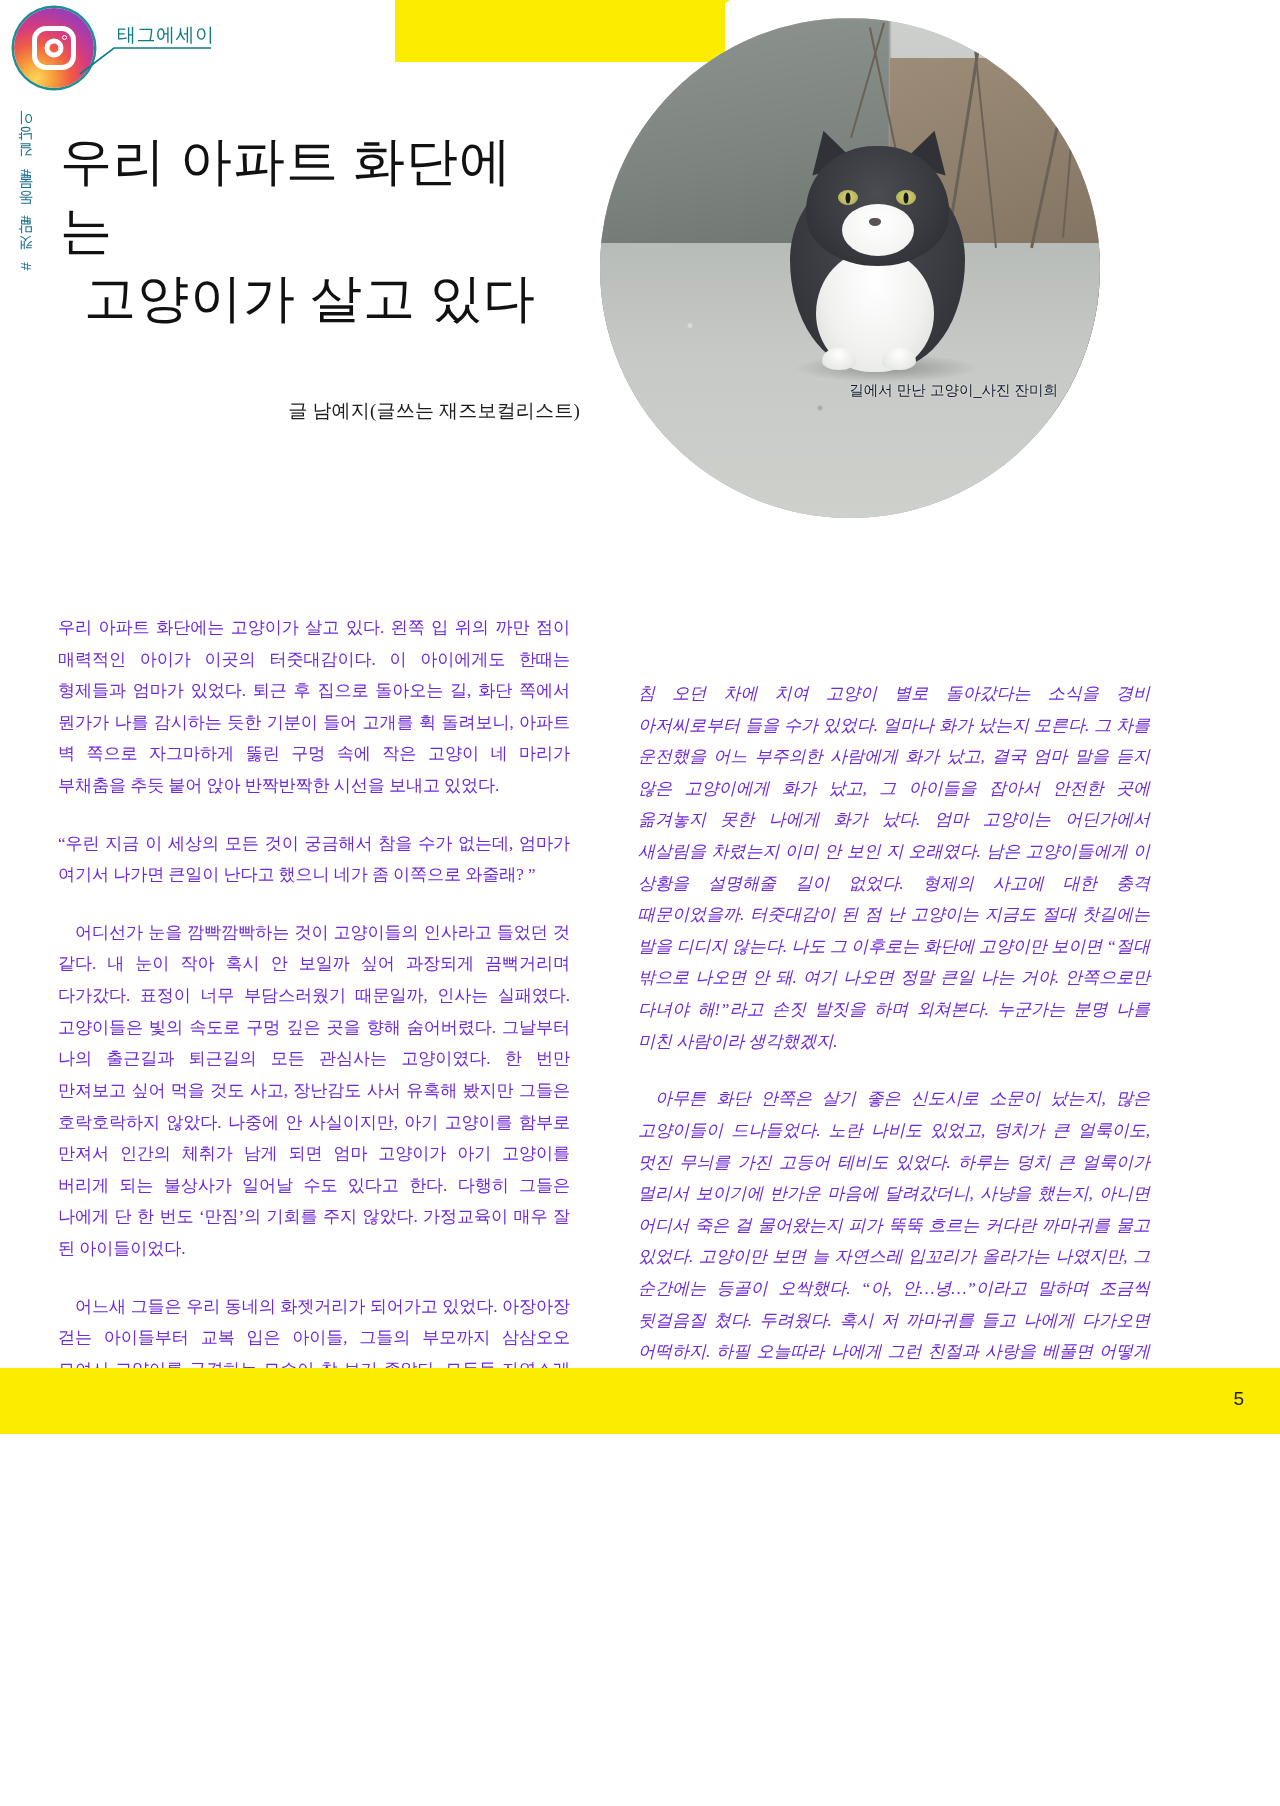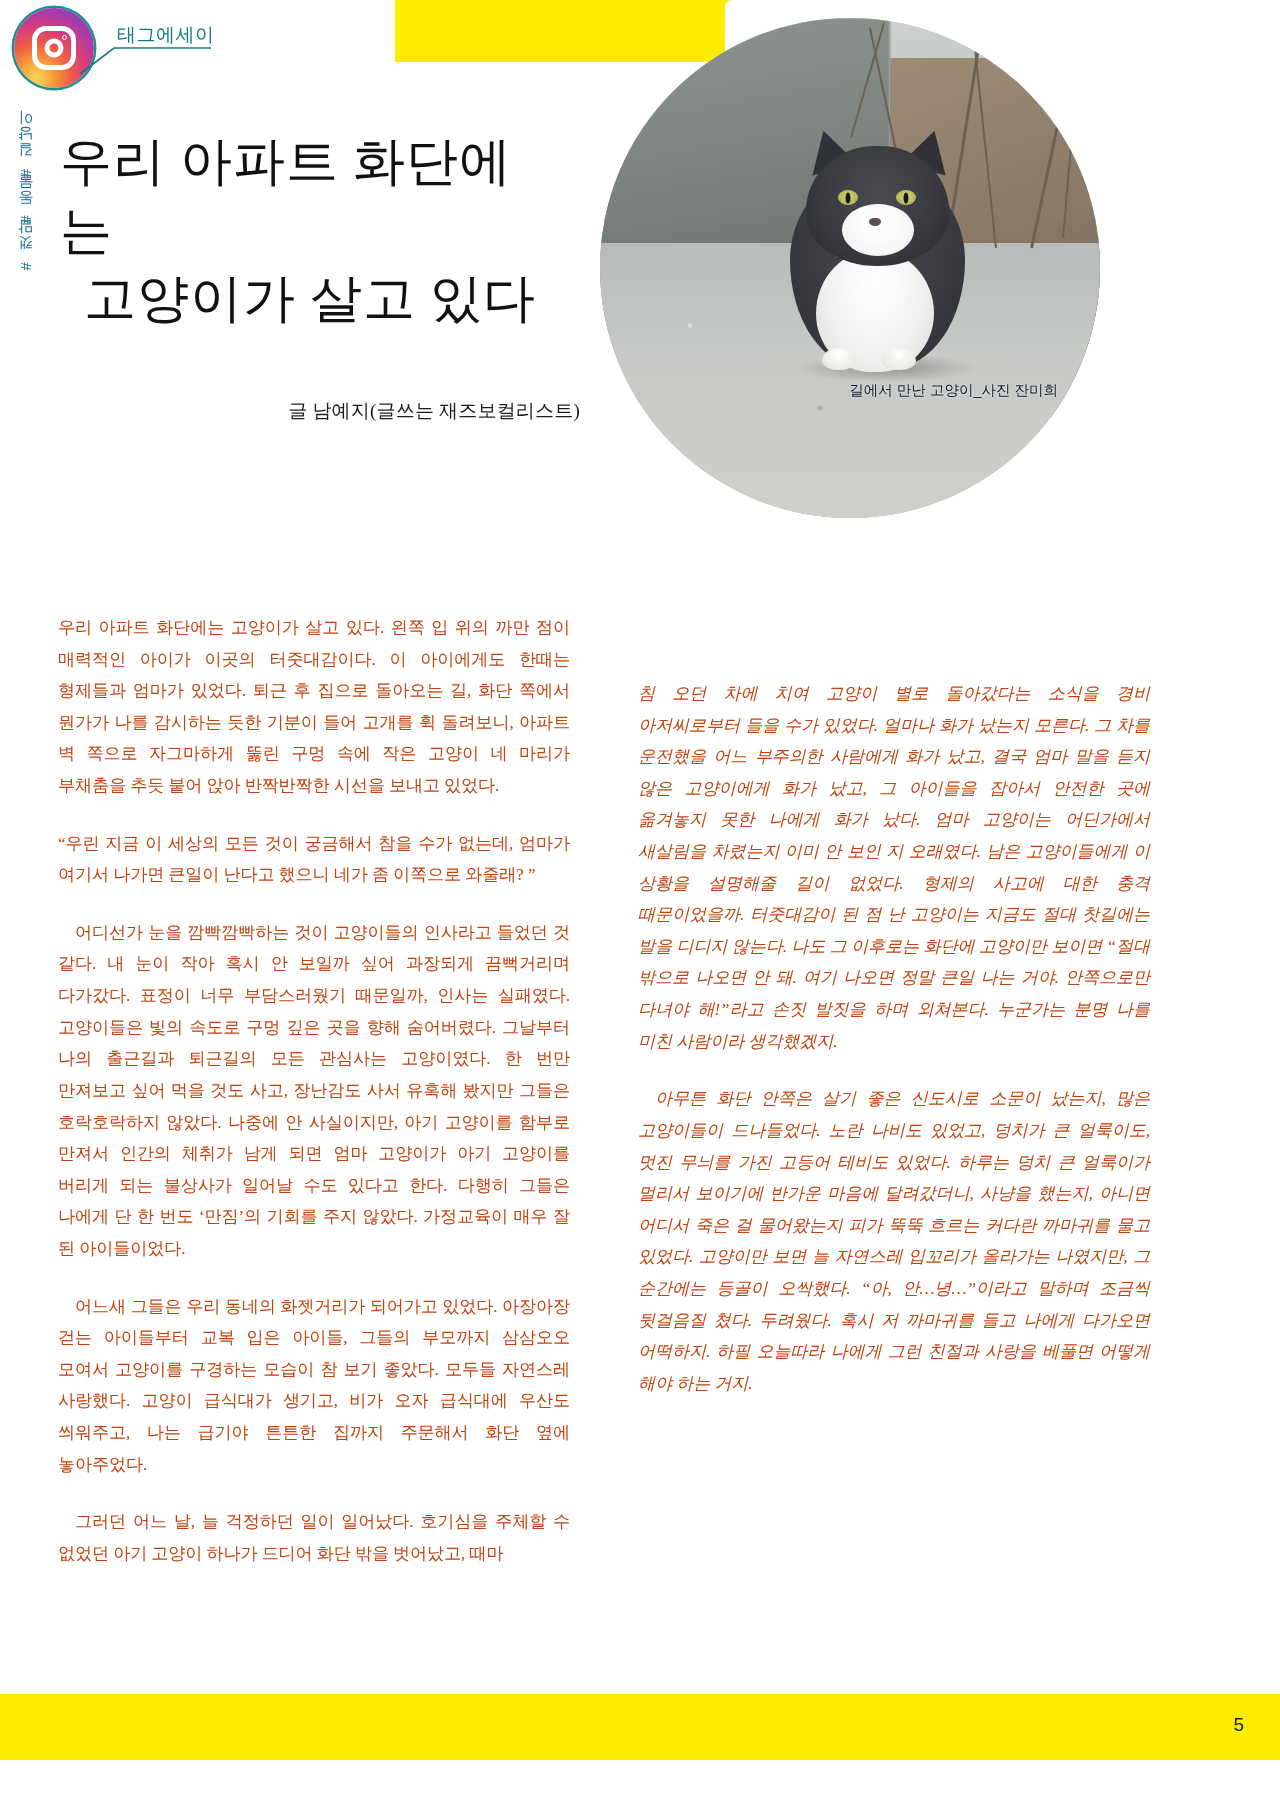--- a/index.html
+++ b/index.html
@@ -6,21 +6,21 @@
     margin: 0;
     padding: 0;
     background: #ffffff;
   }
   body {
     font-family: "Liberation Serif", "DejaVu Serif", serif;
   }
   .page {
     position: relative;
     width: 1280px;
-    height: 1760px;
+    height: 1434px;
     background: #ffffff;
     overflow: hidden;
   }
 
   
   .yellow-banner {
     position: absolute;
     left: 395px;
     top: 0;
     width: 330px;
@@ -314,21 +314,21 @@
     gap: 68px;
   }
   .col {
     width: 512px;
   }
   .col p {
     margin: 0 0 26px 0;
     font-family: "Liberation Serif", "DejaVu Serif", serif;
     font-size: 17.1px;
     line-height: 1.85;
-    color: #c2410c;
+    color: #6d28d9;
     text-align: justify;
     text-justify: inter-character;
     letter-spacing: -0.1px;
     word-break: keep-all;
   }
   .col p.indent { text-indent: 1em; }
   .col p.lastline { margin-bottom: 0; }
   .col.right { padding-top: 66px; font-style: italic; }
 
   

